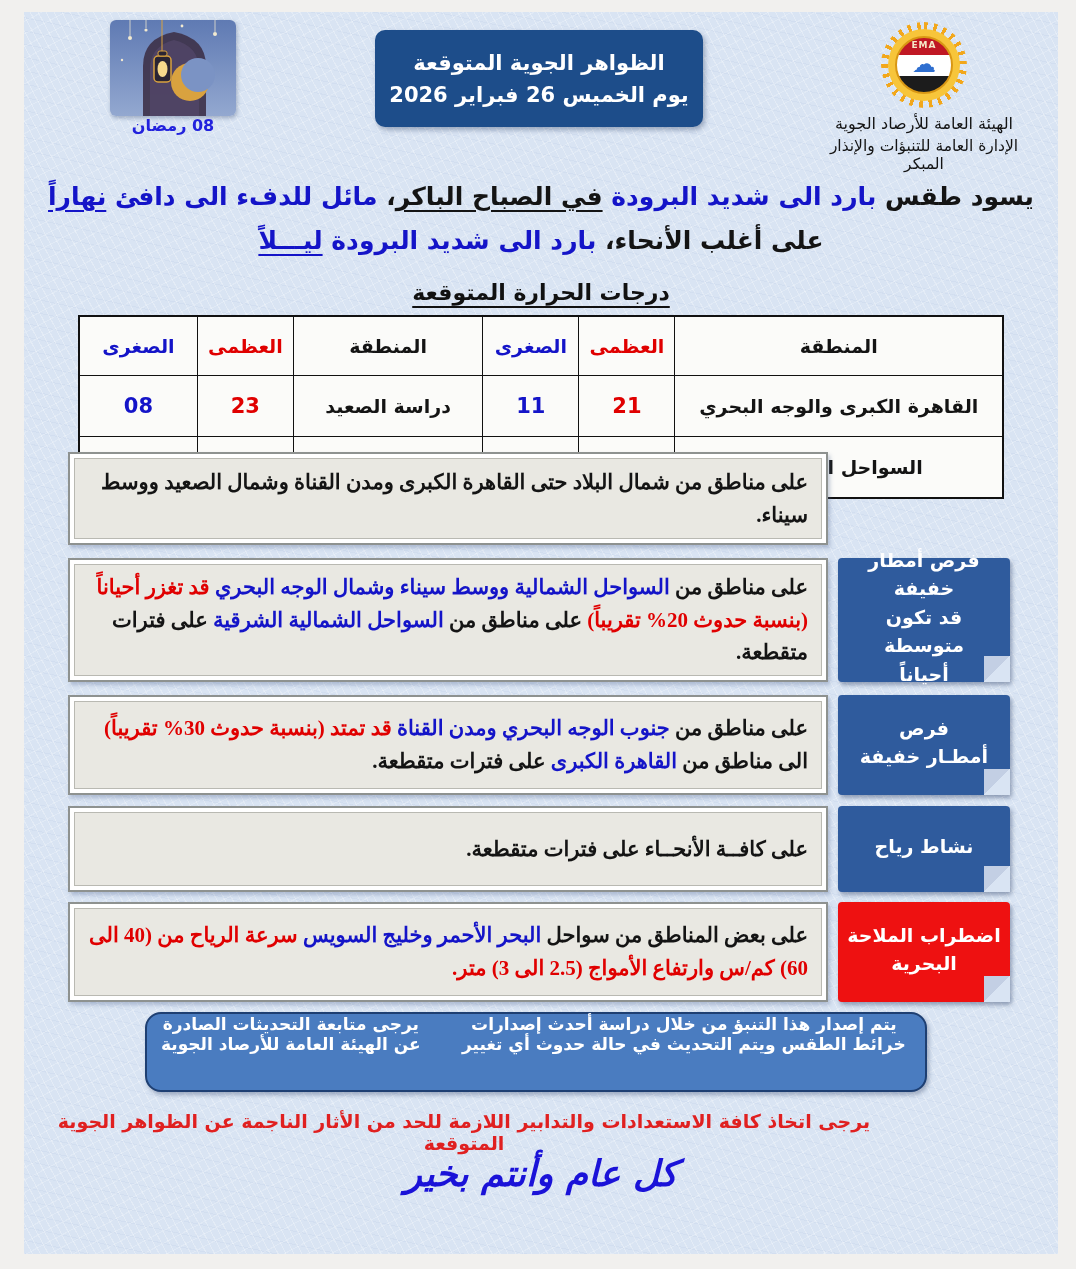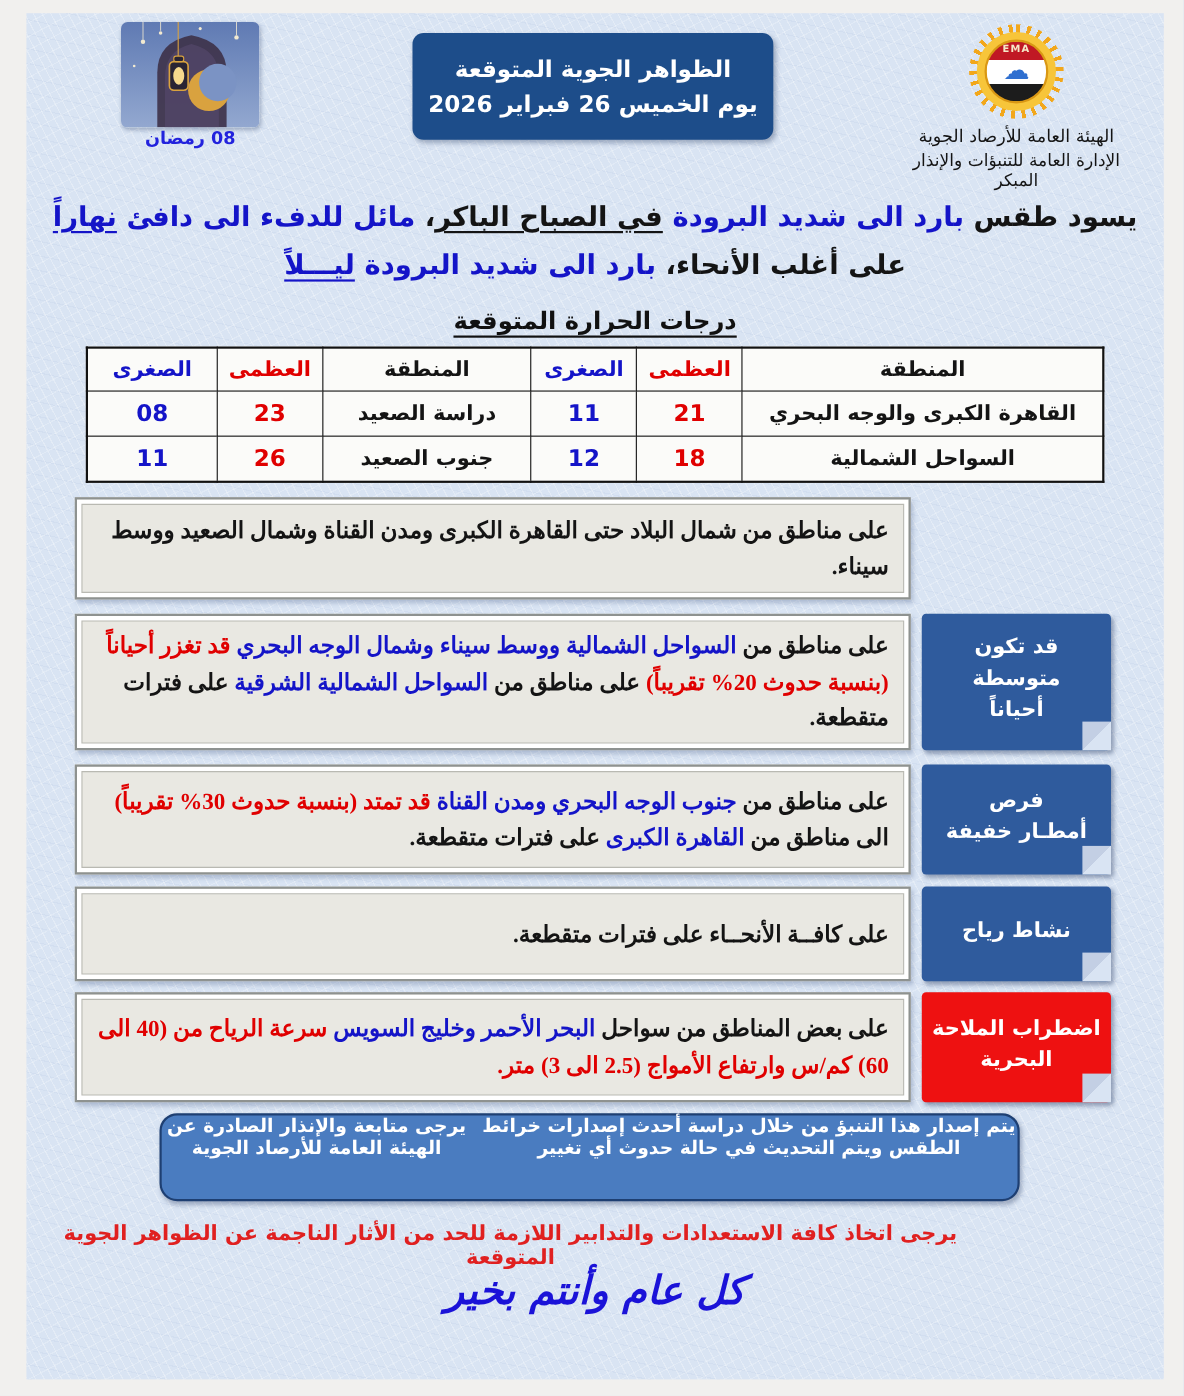--- a/index.html
+++ b/index.html
@@ -73,21 +73,21 @@
   .tbl-title { left:0; top:268px; width:1034px; text-align:center;
     font-size:22px; font-weight:bold; color:#111;
     text-decoration:underline; text-underline-offset:6px; }
   table.temps {
     position:absolute; left:54px; top:303px; width:926px;
     border-collapse:collapse; background:#fbfbf9;
     border:2px solid #111; table-layout:fixed;
   }
   table.temps th, table.temps td {
     border:1.6px solid #111; text-align:center; font-weight:bold;
-    height:37px; padding:8px 4px;
+    height:37px; padding:18px 4px;
   }
   table.temps th { font-size:19px; }
   table.temps td.region { font-size:19px; color:#141414; }
   table.temps td.num { font-size:21px; }
 
   
   .section-row { left:44px; width:942px; }
   .content-box {
     position:absolute; left:0; top:0; bottom:0; width:760px;
     background:#e9e8e2;
@@ -222,20 +222,21 @@
   </table>
 
   <div class="abs section-row" style="top:440px;height:93px;">
     <div class="content-box">
       <p><span class="c-black">على مناطق من شمال البلاد حتى القاهرة الكبرى ومدن القناة وشمال الصعيد ووسط سيناء.</span></p>
     </div>
   </div>
 
   <div class="abs section-row" style="top:546px;height:124px;">
     <div class="label-box">
+      <div>فرص أمطار خفيفة</div>
       <div>قد تكون متوسطة</div>
       <div>أحياناً</div>
     </div>
     <div class="content-box">
       <p><span class="c-black">على مناطق من </span><span class="c-blue">السواحل الشمالية ووسط سيناء وشمال الوجه البحري </span><span class="c-red">قد تغزر أحياناً (بنسبة حدوث 20% تقريباً) </span><span class="c-black">على مناطق من </span><span class="c-blue">السواحل الشمالية الشرقية </span><span class="c-black">على فترات متقطعة.</span></p>
     </div>
   </div>
 
   <div class="abs section-row" style="top:683px;height:100px;">
     <div class="label-box">
@@ -261,19 +262,19 @@
       <div>اضطراب الملاحة</div>
       <div>البحرية</div>
     </div>
     <div class="content-box">
       <p><span class="c-black">على بعض المناطق من سواحل </span><span class="c-blue">البحر الأحمر وخليج السويس </span><span class="c-red">سرعة الرياح من (40 الى 60) كم/س وارتفاع الأمواج (2.5 الى 3) متر.</span></p>
     </div>
   </div>
 
   <div class="abs note-box">
     <div>يتم إصدار هذا التنبؤ من خلال دراسة أحدث إصدارات خرائط الطقس ويتم التحديث في حالة حدوث أي تغيير</div>
-    <div>يرجى متابعة والإنذار الصادرة عن الهيئة العامة للأرصاد الجوية</div>
+    <div>يرجى متابعة التحديثات الصادرة عن الهيئة العامة للأرصاد الجوية</div>
   </div>
 
   <div class="abs advisory">يرجى اتخاذ كافة الاستعدادات والتدابير اللازمة للحد من الأثار الناجمة عن الظواهر الجوية المتوقعة</div>
   <div class="abs closing">كل عام وأنتم بخير</div>
 
 </div>
 
 </body></html>

